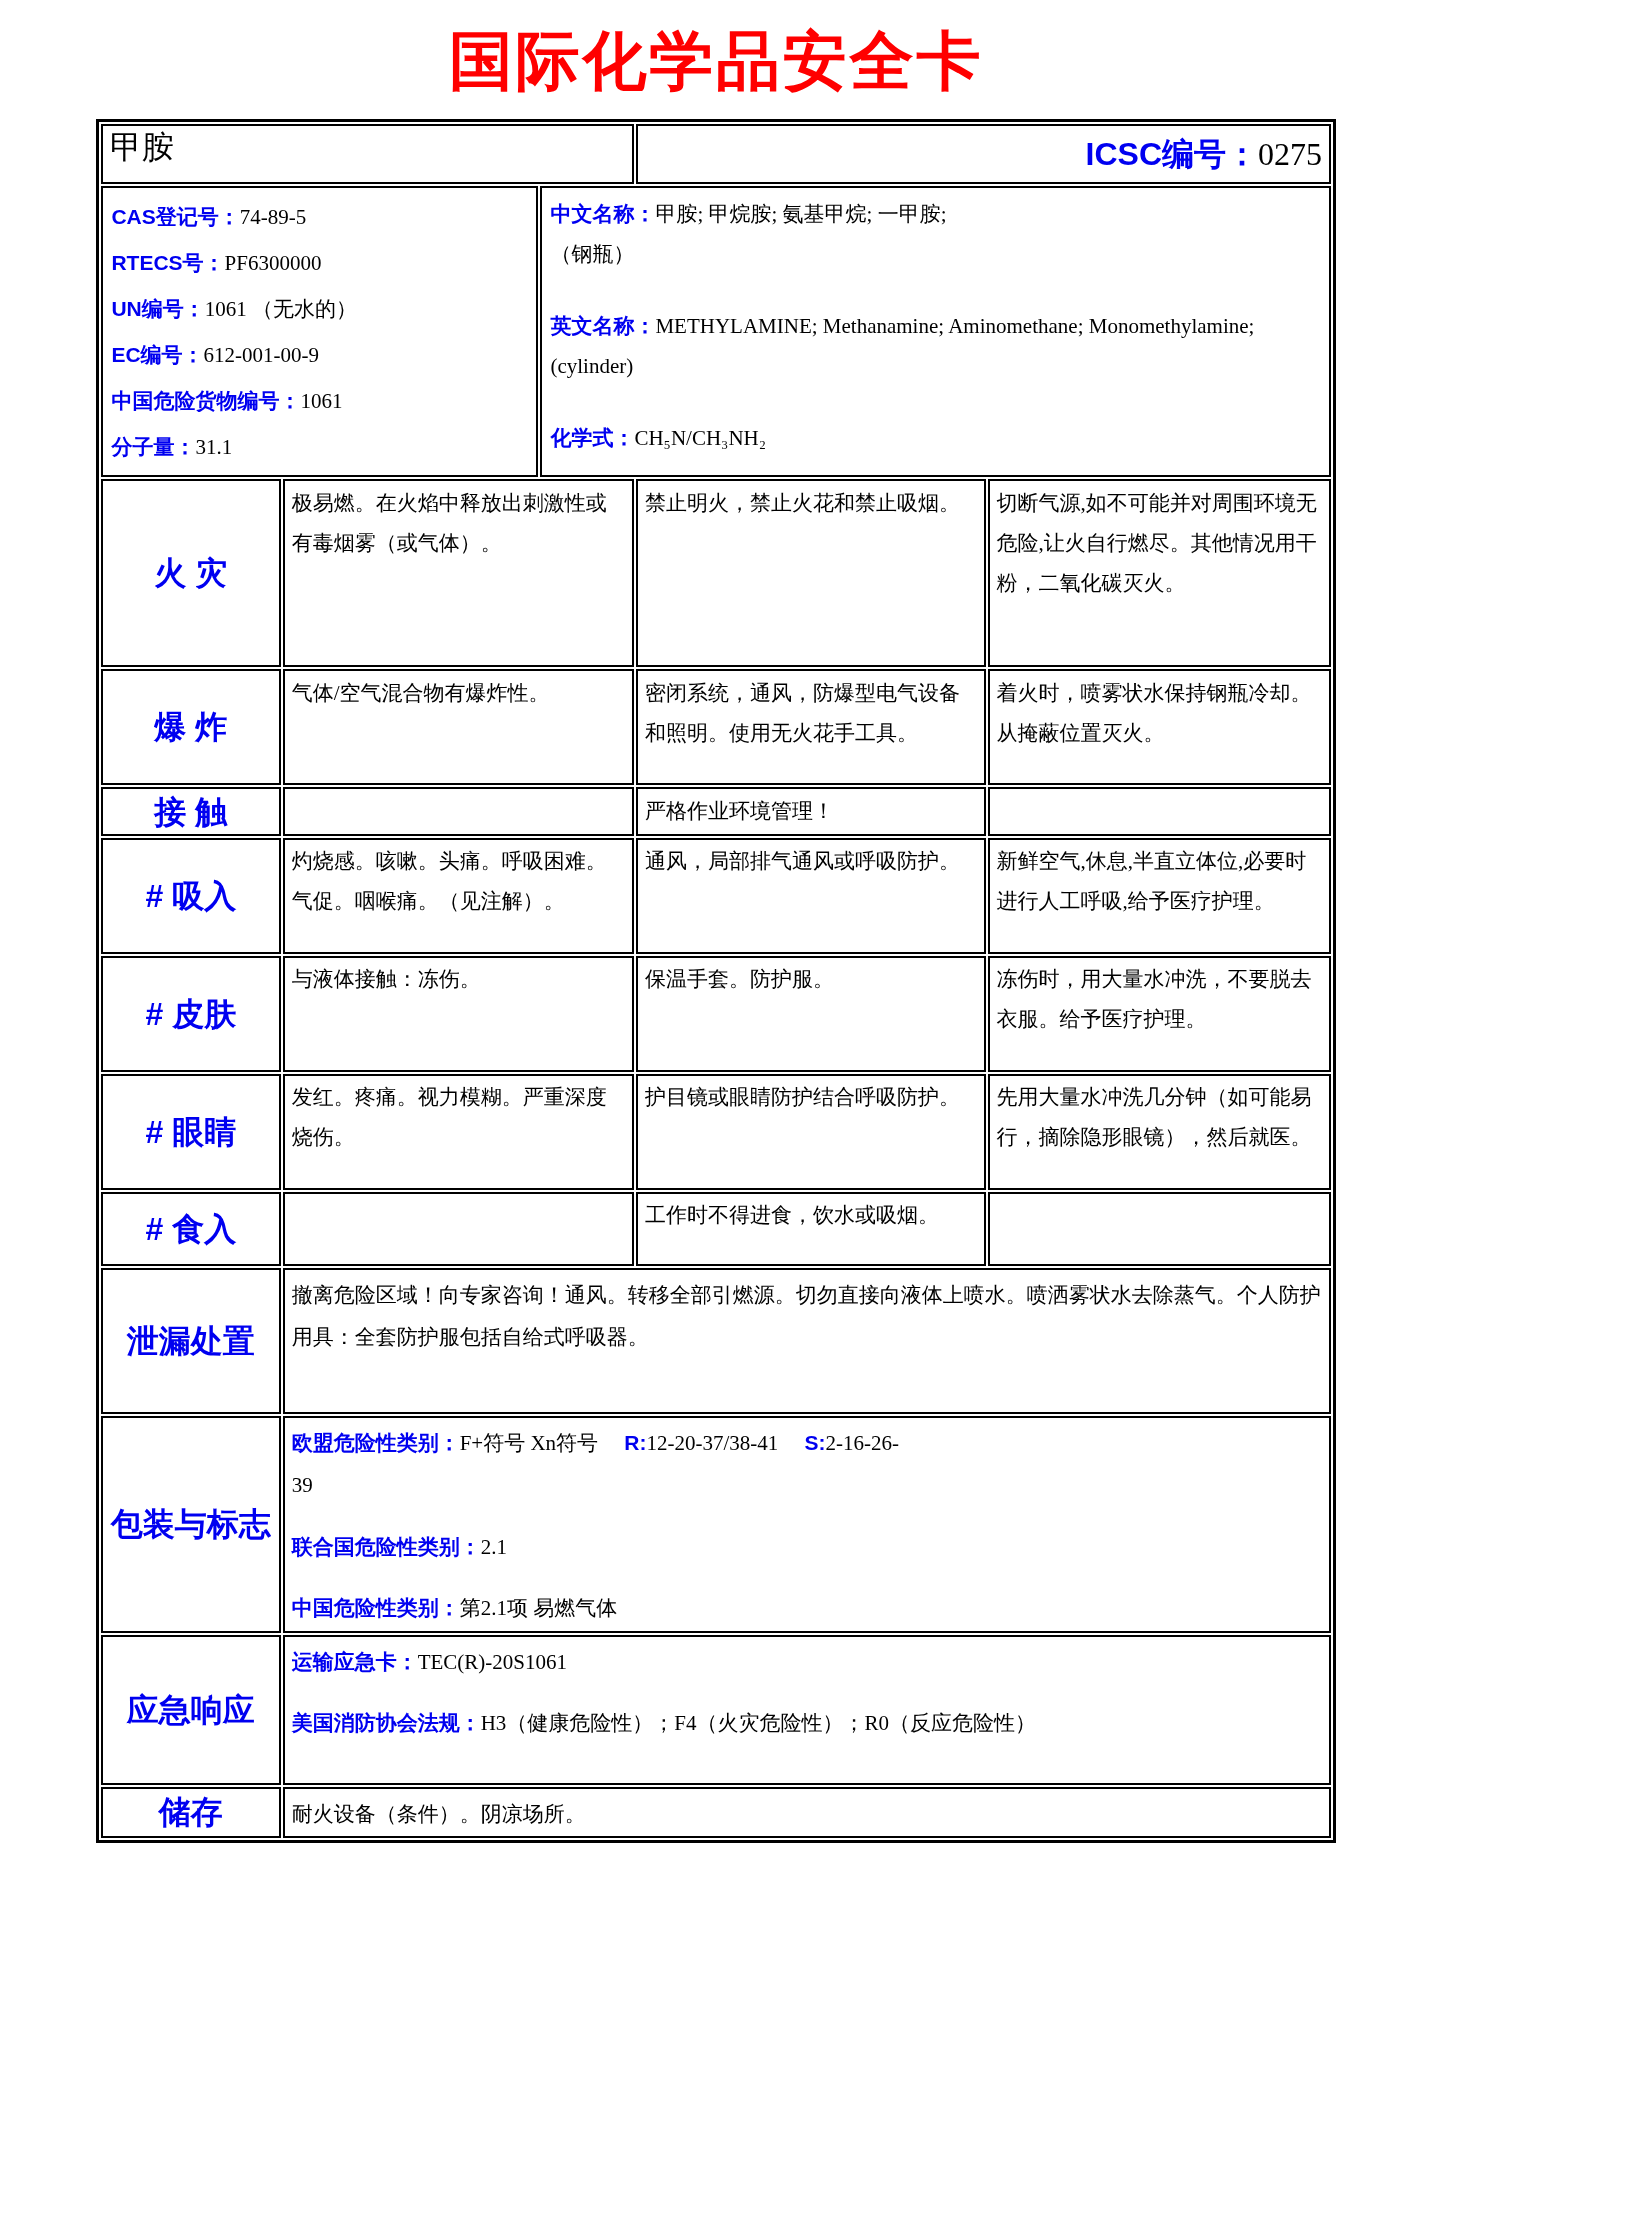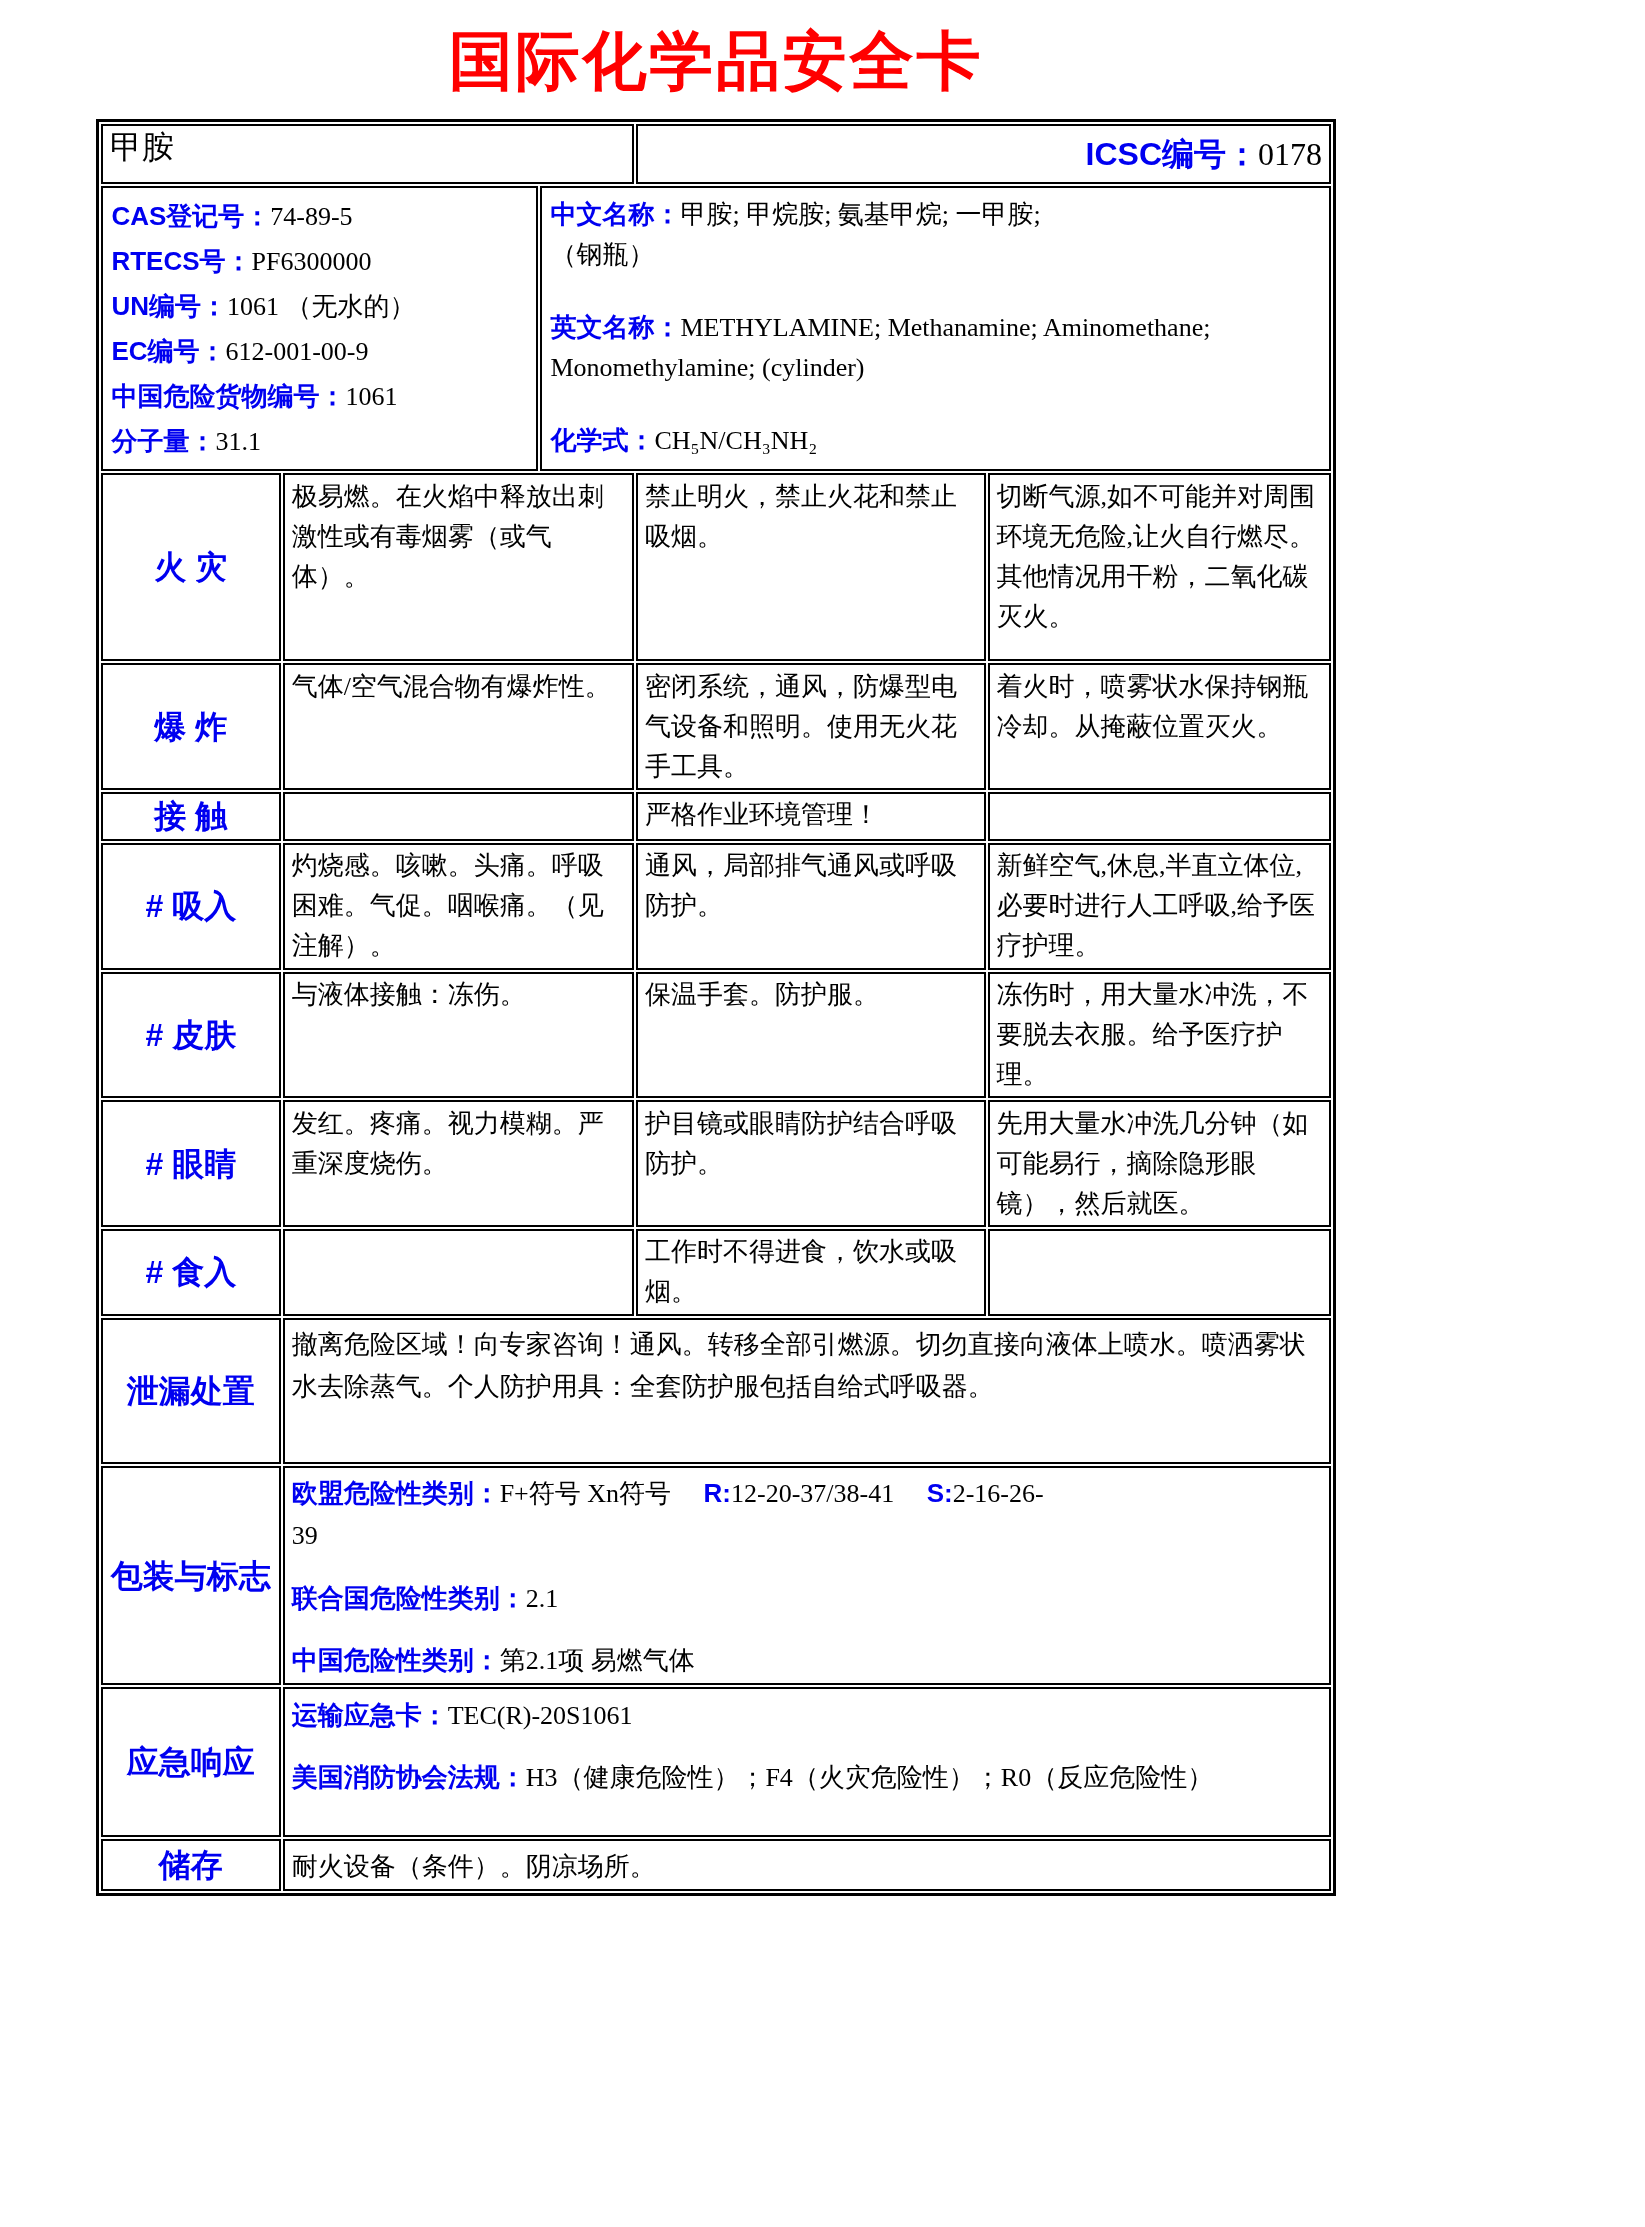--- a/index.html
+++ b/index.html
@@ -24,21 +24,21 @@
     width:1240px;margin:14px auto 0 auto;
   }
   table.sheet{
     width:100%;table-layout:fixed;
     border:3.5px solid var(--border-black);
     border-spacing:2.8px;background:#ffffff;
   }
   td{
     border:2.1px solid var(--border-black);
     padding:1.4px 7px;vertical-align:top;
-    font-size:26px;line-height:40px;
+    font-size:21px;line-height:40px;
     overflow:hidden;
   }
   .lbl{
     color:var(--label-blue);
     font-family:"Liberation Sans",sans-serif;
     font-weight:bold;
   }
   .val{color:var(--text-black);}
   td.typecell{
     text-align:center;vertical-align:middle;
@@ -90,21 +90,21 @@
         <col style="width:20.9%">
         <col style="width:7.7%">
         <col style="width:28.6%">
         <col style="width:28.1%">
       </colgroup>
 
       <tbody>
           <tr class="r-name">
         <td class="namecell" colspan="3">甲胺</td>
         <td class="icsccell" colspan="2">
-          <span class="lbl">ICSC编号：</span><span class="val">0178</span>
+          <span class="lbl">ICSC编号：</span><span class="val">0275</span>
         </td>
       </tr>
 
       <tr class="r-ids">
         <td class="idcell" colspan="2">
           <div class="idline"><span class="lbl">CAS登记号：</span><span class="val">74-89-5</span></div>
           <div class="idline"><span class="lbl">RTECS号：</span><span class="val">PF6300000</span></div>
           <div class="idline"><span class="lbl">UN编号：</span><span class="val">1061 （无水的）</span></div>
           <div class="idline"><span class="lbl">EC编号：</span><span class="val">612-001-00-9</span></div>
           <div class="idline"><span class="lbl">中国危险货物编号：</span><span class="val">1061</span></div>

